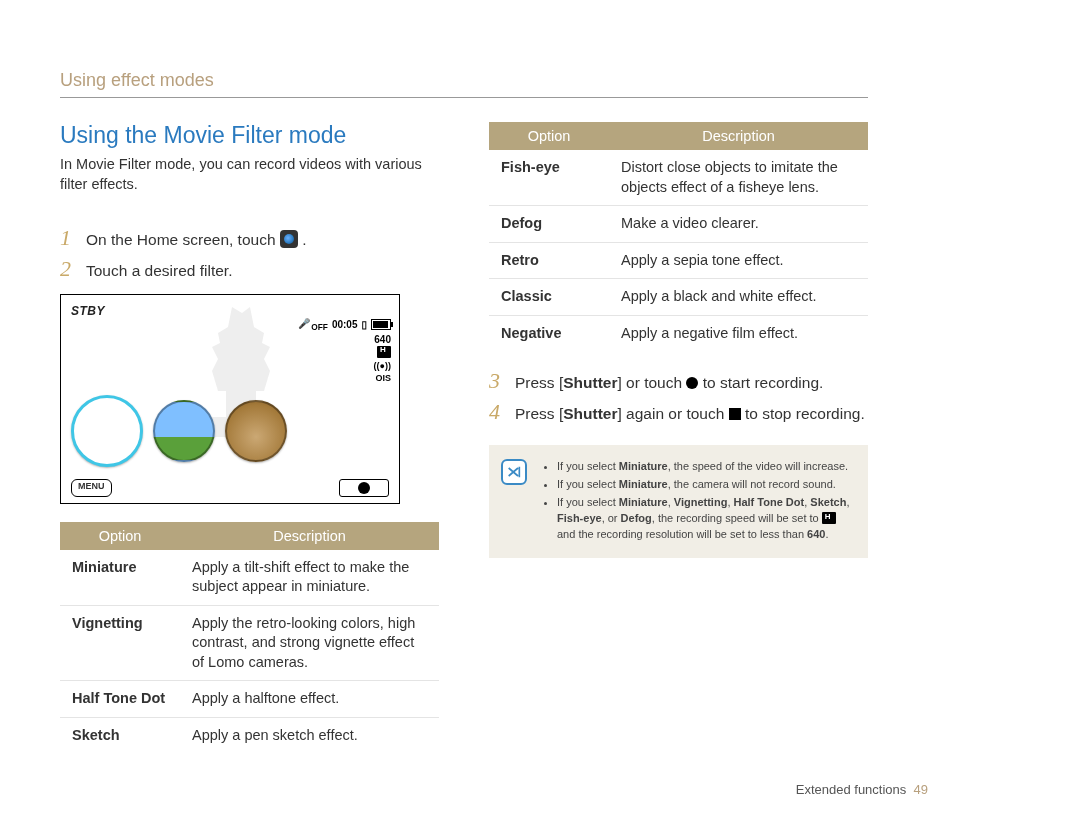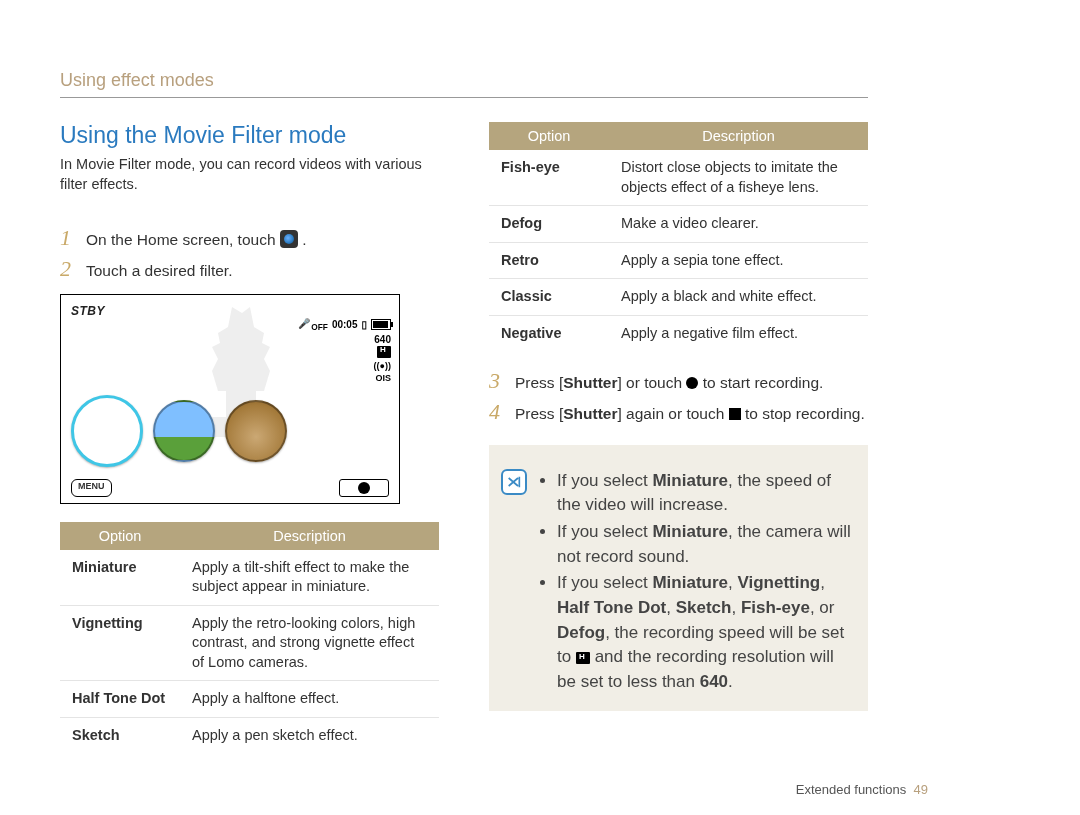--- a/index.html
+++ b/index.html
@@ -205,23 +205,23 @@
     line-height:1.35;
   }
   table.options td:first-child{font-weight:600;}
   table.options tr:last-child td{border-bottom:none;}
 
   
   .note-box{
     display:flex;
     gap:14px;
     background:#f1eee6;
-    padding:24px 16px 14px 12px;
+    padding:14px 16px 14px 12px;
     margin-top:20px;
-    font-size:17px;
+    font-size:11px;
     line-height:1.45;
     color:#444;
   }
   .note-box ul{margin:0;padding-left:16px;}
   .note-box li{margin-bottom:2px;}
   .note-badge{
     width:26px;height:26px;
     border:2px solid #3a8ac5;
     border-radius:6px;
     flex:0 0 26px;

